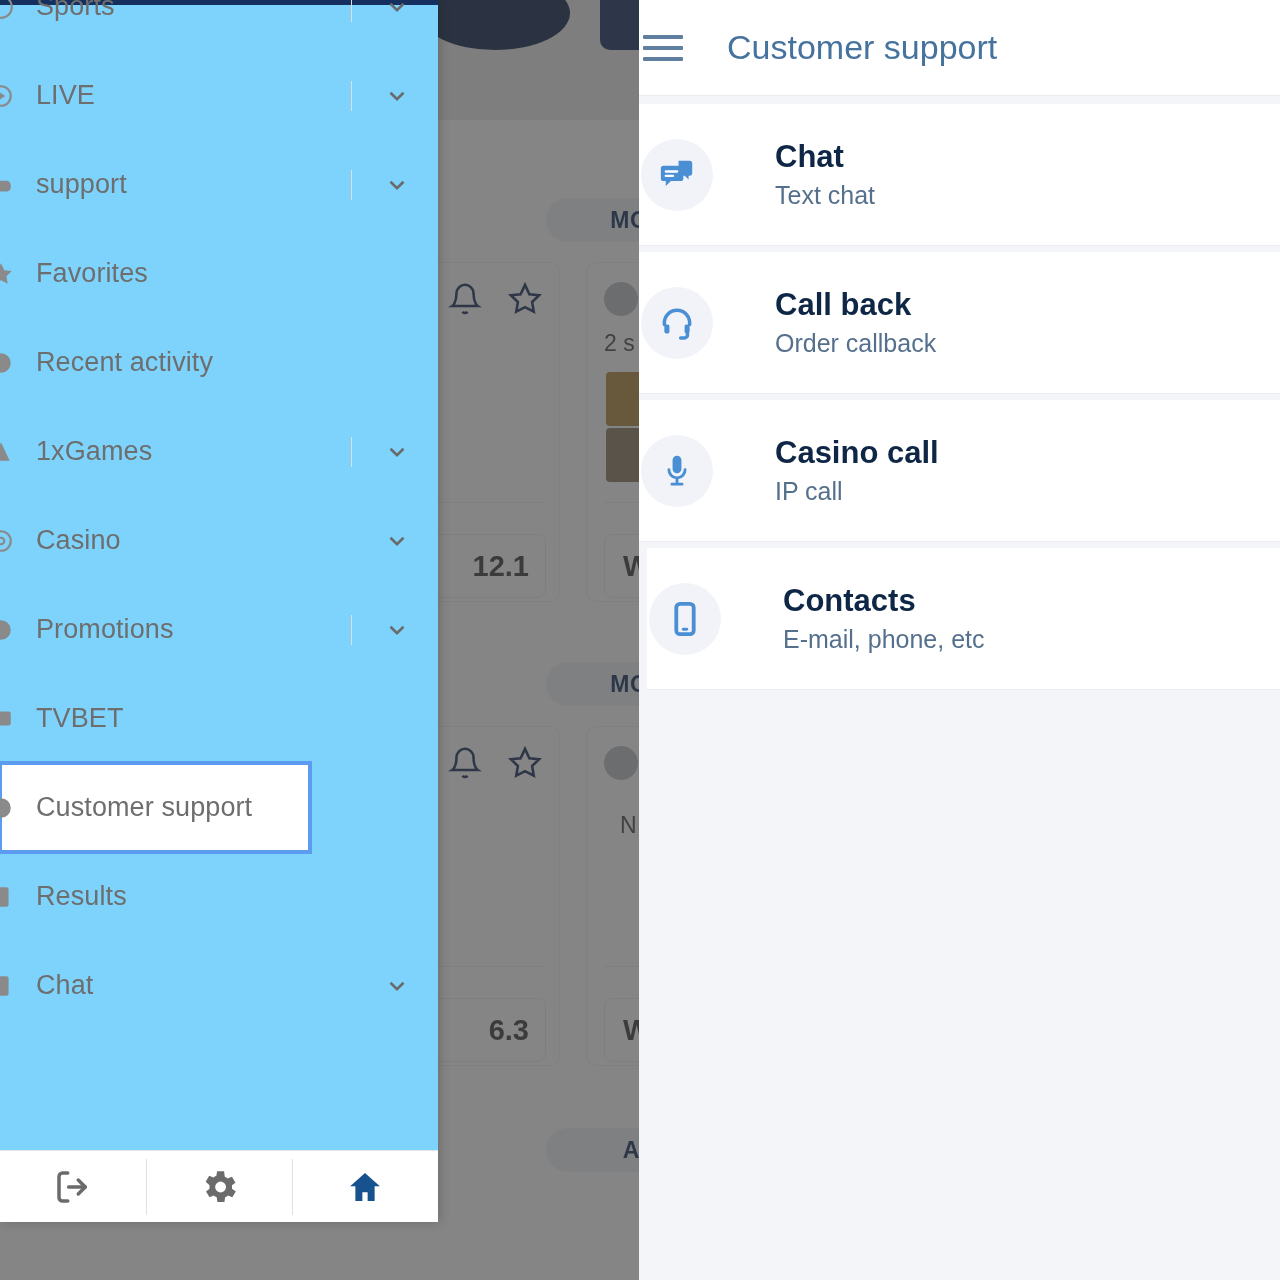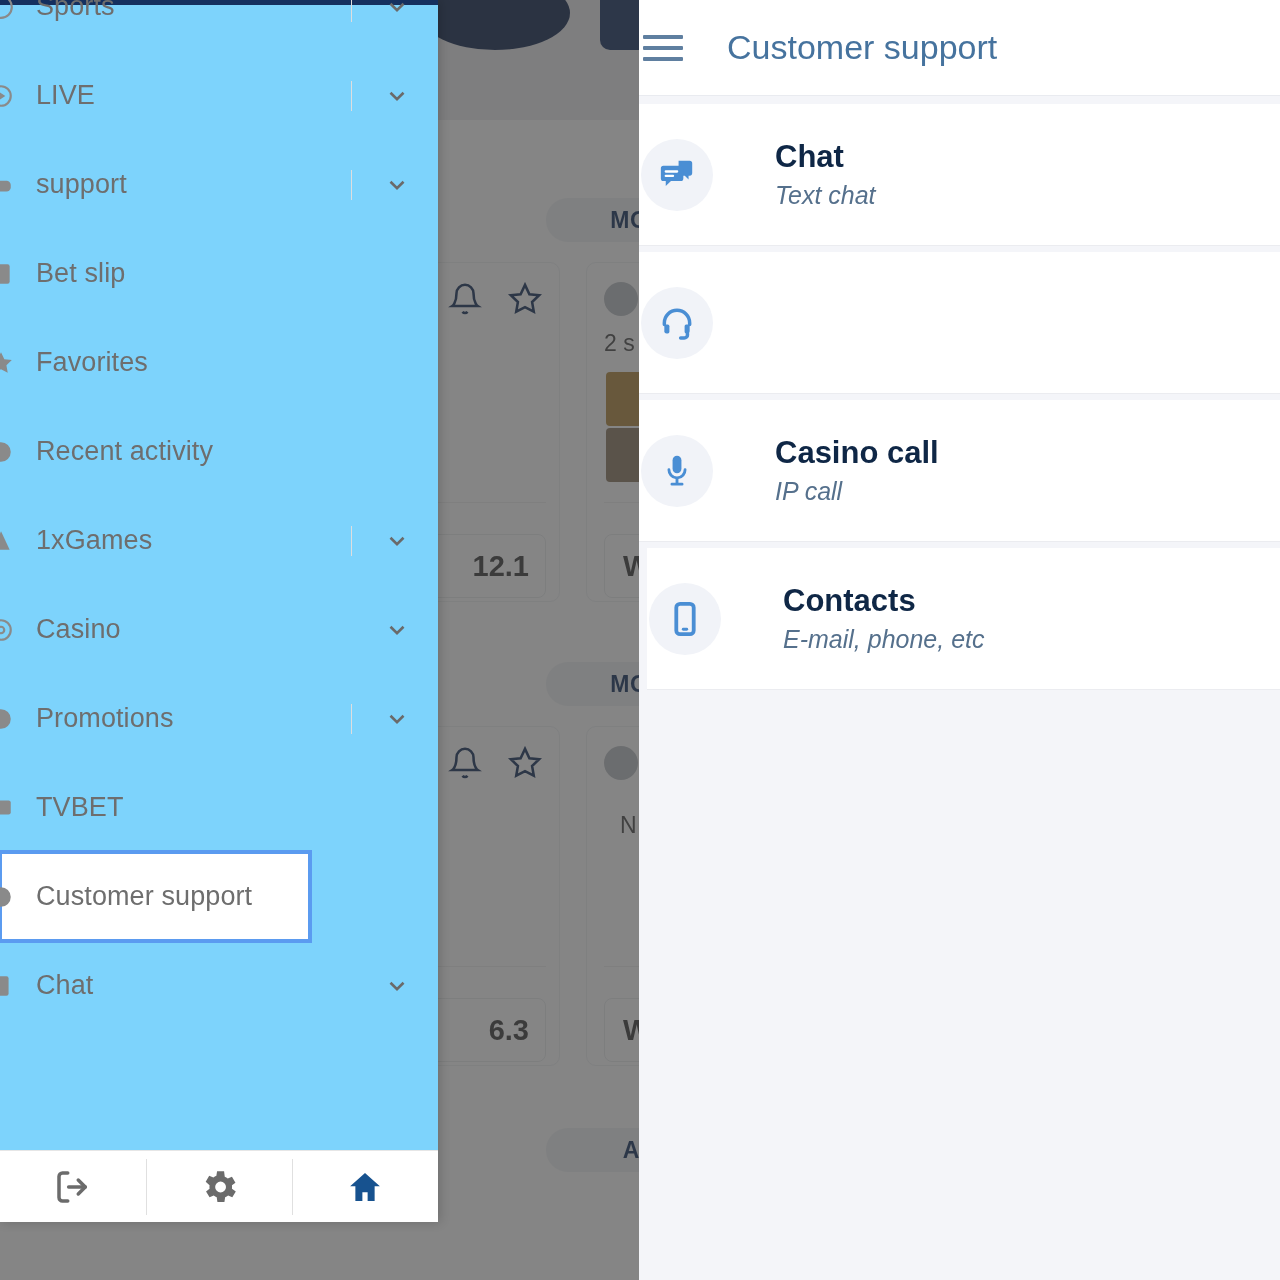--- a/index.html
+++ b/index.html
@@ -221,21 +221,21 @@
     flex: 0 0 auto;
   }
   .row-icon-wrap svg { color: #4a8ed4; }
   .row-text { margin-left: 62px; }
   .row-title {
     font-size: 31px; font-weight: 700; color: #0f2746;
     line-height: 1.15;
   }
   .row-sub {
     margin-top: 6px;
-    font-size: 25px; color: #55708c; font-style: italic;
+    font-size: 25px; color: #55708c;
   }
 </style>
 </head>
 <body>
 
 <div id="root">
 
   <div class="bg-app">
     <div class="bg-content">
 
@@ -349,28 +349,20 @@
         </span>
         <span class="nav-label">support</span>
         <span class="nav-right">
           <span class="nav-divider"></span>
           <svg class="chev" viewBox="0 0 24 24" fill="none" stroke="currentColor" stroke-width="2.4">
               <polyline points="6 9 12 15 18 9"></polyline>
             </svg>
         </span>
       </div>
 
-      <div class="nav-item">
-        <span class="nav-icon">
-          <svg width="26" height="26" viewBox="0 0 24 24" fill="currentColor">
-              <rect x="4" y="3" width="16" height="18" rx="2"></rect>
-            </svg>
-        </span>
-        <span class="nav-label">Bet slip</span>
-      </div>
 
       <div class="nav-item">
         <span class="nav-icon">
           <svg width="26" height="26" viewBox="0 0 24 24" fill="currentColor">
               <polygon points="12 2 15.1 8.6 22 9.3 17 14.1 18.2 21 12 17.8 5.8 21 7 14.1 2 9.3 8.9 8.6 12 2"></polygon>
             </svg>
         </span>
         <span class="nav-label">Favorites</span>
       </div>
 
@@ -439,20 +431,28 @@
 
       <div class="nav-item selected">
         <span class="nav-icon">
           <svg width="26" height="26" viewBox="0 0 24 24" fill="currentColor">
               <circle cx="12" cy="12" r="9"></circle>
             </svg>
         </span>
         <span class="nav-label">Customer support</span>
       </div>
 
+      <div class="nav-item">
+        <span class="nav-icon">
+          <svg width="26" height="26" viewBox="0 0 24 24" fill="currentColor">
+              <rect x="5" y="3" width="14" height="18" rx="2"></rect>
+            </svg>
+        </span>
+        <span class="nav-label">Results</span>
+      </div>
 
       <div class="nav-item">
         <span class="nav-icon">
           <svg width="26" height="26" viewBox="0 0 24 24" fill="currentColor">
               <rect x="5" y="3" width="14" height="18" rx="2"></rect>
             </svg>
         </span>
         <span class="nav-label">Chat</span>
         <span class="nav-right">
           <svg class="chev" viewBox="0 0 24 24" fill="none" stroke="currentColor" stroke-width="2.4">
@@ -515,20 +515,24 @@
 
       <div class="support-row">
         <div class="row-icon-wrap">
           <svg width="38" height="38" viewBox="0 0 24 24" fill="none" stroke="currentColor" stroke-width="2.2" stroke-linecap="round">
             <path d="M4 13v-1a8 8 0 0 1 16 0v1"></path>
             <path d="M4 13h2.2a1 1 0 0 1 1 1v3.6a1 1 0 0 1-1 1H5.4A1.4 1.4 0 0 1 4 17.2Z" fill="currentColor" stroke="none"></path>
             <path d="M20 13h-2.2a1 1 0 0 0-1 1v3.6a1 1 0 0 0 1 1h.8a1.4 1.4 0 0 0 1.4-1.4Z" fill="currentColor" stroke="none"></path>
             <path d="M18.6 18.6v.9a2 2 0 0 1-2 2h-2.3"></path>
           </svg>
         </div>
+        <div class="row-text">
+          <div class="row-title">Call back</div>
+          <div class="row-sub">Order callback</div>
+        </div>
       </div>
 
       <div class="support-row">
         <div class="row-icon-wrap">
           <svg width="38" height="38" viewBox="0 0 24 24" fill="currentColor">
             <rect x="9.2" y="2.4" width="5.6" height="11" rx="2.8"></rect>
             <path d="M6 11.2a0.9 0.9 0 0 1 1.8 0 4.2 4.2 0 0 0 8.4 0 0.9 0.9 0 0 1 1.8 0 6 6 0 0 1-5.1 5.9v2.3h2.3a0.9 0.9 0 0 1 0 1.8H8.8a0.9 0.9 0 0 1 0-1.8h2.3v-2.3A6 6 0 0 1 6 11.2Z"></path>
           </svg>
         </div>
         <div class="row-text">

